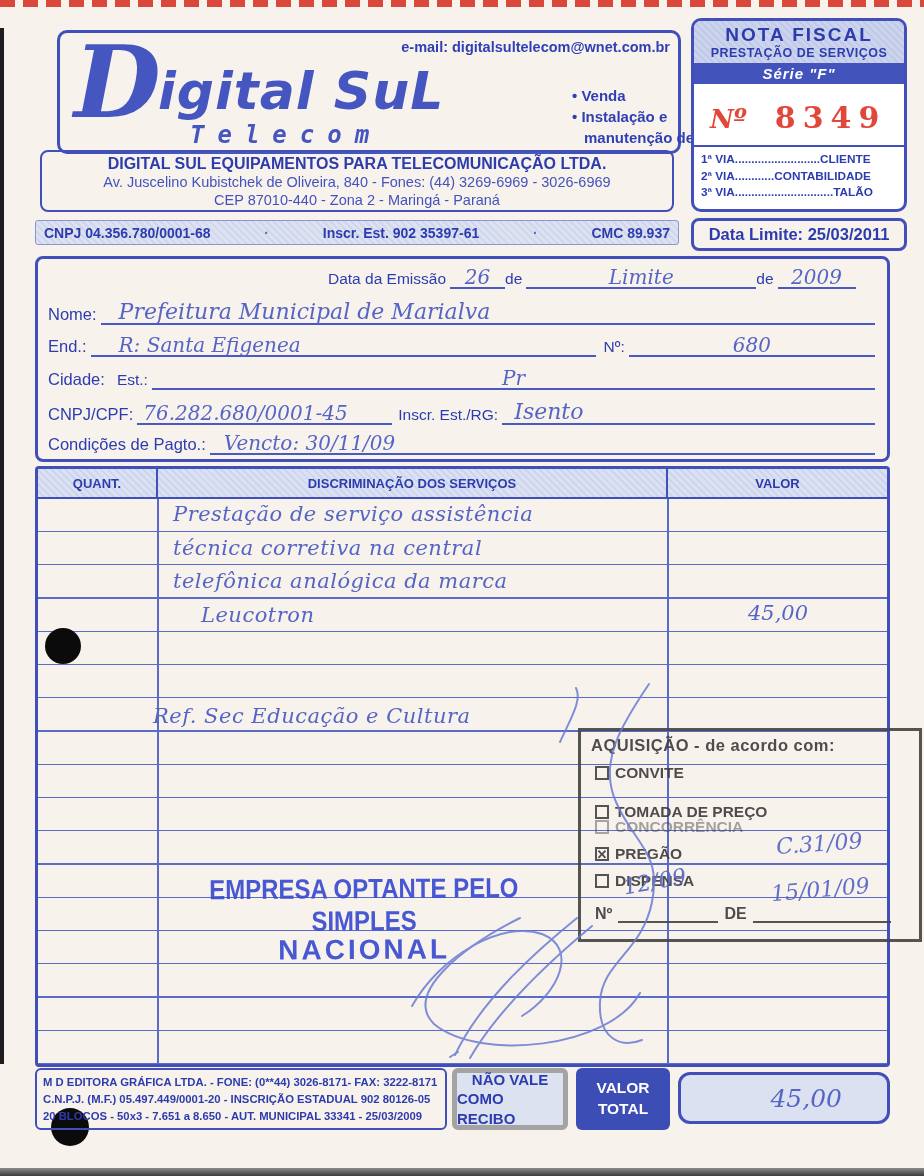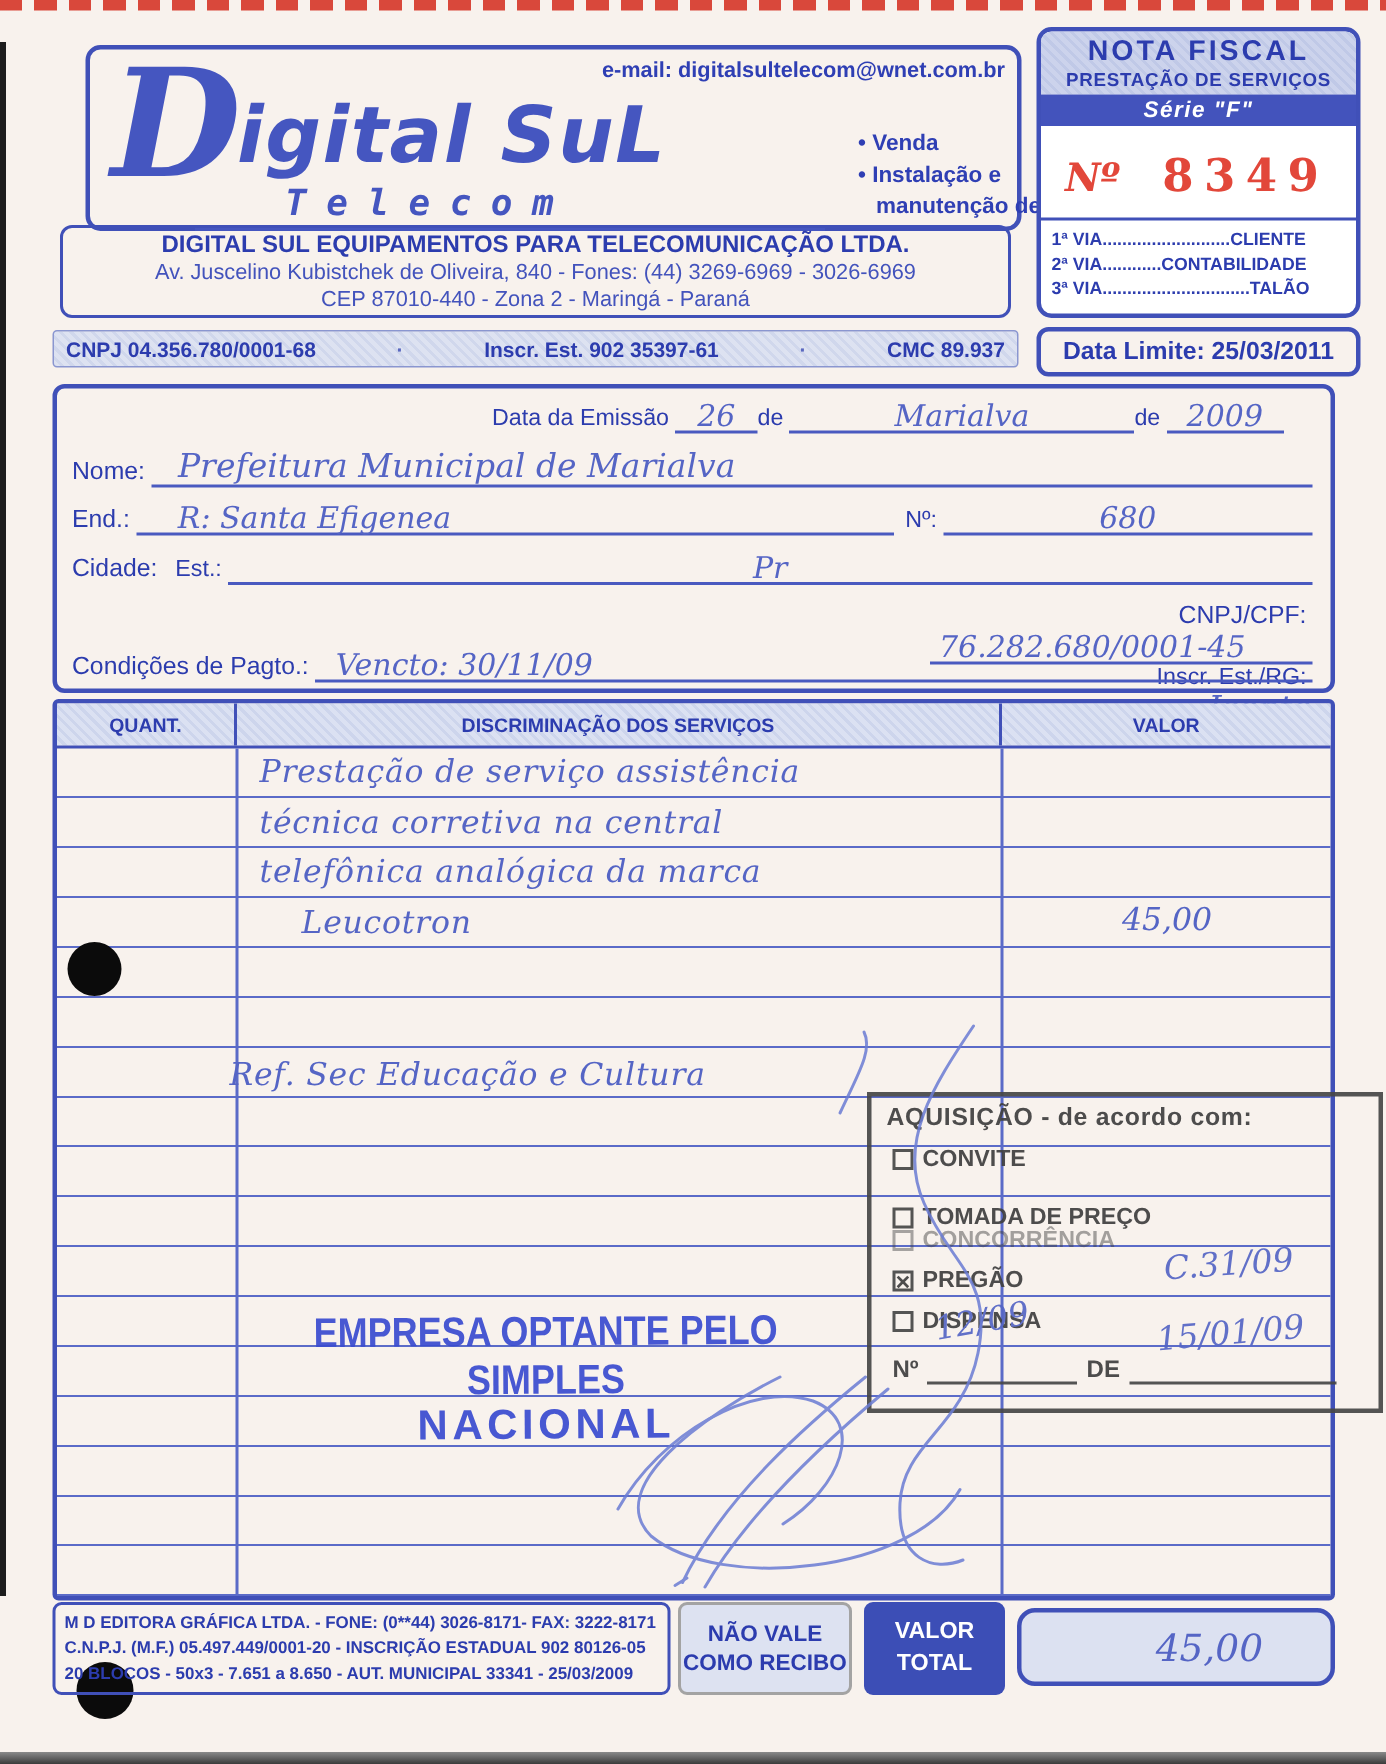--- a/index.html
+++ b/index.html
@@ -91,21 +91,21 @@
            font-size:22px;white-space:nowrap;}
   
   .simples{left:168px;top:877px;width:392px;text-align:center;color:#3a4bd0;opacity:.92;
            transform:rotate(-.4deg);}
   .simples-l1{font-size:24px;font-weight:bold;letter-spacing:0;transform:scaleY(1.15);}
   .simples-l2{font-size:28px;font-weight:bold;letter-spacing:3px;margin-top:1px;}
   
   .printer-box{left:35px;top:1068px;width:412px;height:62px;border:2px solid #4050b8;border-radius:6px;
                box-sizing:border-box;padding:4px 6px;font-size:11.3px;font-weight:bold;color:#2c3cae;
                line-height:1.5;white-space:nowrap;}
-  .naovale-box{left:452px;top:1068px;width:116px;height:62px;border:2px solid #a3a3a3;border-radius:6px;
+  .naovale-box{left:452px;top:1068px;width:116px;height:62px;border:5px solid #a3a3a3;border-radius:6px;
                box-sizing:border-box;background:#dde2f1;display:flex;flex-direction:column;align-items:center;
                justify-content:center;font-size:15px;font-weight:bold;color:#2c3cae;line-height:1.3;}
   .valortotal-box{left:576px;top:1068px;width:94px;height:62px;background:#3c4eb6;border-radius:6px;
                display:flex;flex-direction:column;align-items:center;justify-content:center;
                font-size:15.5px;font-weight:bold;color:#fff;line-height:1.35;}
   .total-box{left:678px;top:1072px;width:212px;height:52px;border:3px solid #4050b8;border-radius:12px;
              box-sizing:border-box;background:#dce1f1;display:flex;align-items:center;
              justify-content:flex-end;padding-right:45px;}
   .total-box .hand{font-size:25px;}
   svg.ink{left:0;top:0;width:924px;height:1176px;pointer-events:none;}
@@ -160,40 +160,40 @@
     <div>3ª VIA..............................TALÃO</div>
   </div>
 </div>
 <div class="abs limite-box">Data Limite: 25/03/2011</div>
 
 <div class="abs customer-box">
   <div class="crow" style="top:8px;left:290px;">
     <span class="lbl">Data da Emissão</span>
     <span class="u hand" style="width:55px;text-align:center;">26</span>
     <span class="lbl">de</span>
-    <span class="u hand" style="width:230px;text-align:center;">Marialva</span>
+    <span class="u hand" style="width:230px;text-align:center;">Limite</span>
     <span class="lbl">de</span>
     <span class="u hand" style="width:78px;text-align:center;">2009</span>
   </div>
   <div class="crow" style="top:42px;">
     <span class="lbl" style="font-size:16.5px;">Nome:</span>
     <span class="u hand grow" style="padding-left:18px;font-size:22px;">Prefeitura Municipal de Marialva</span>
   </div>
   <div class="crow" style="top:76px;">
     <span class="lbl" style="font-size:16.5px;">End.:</span>
     <span class="u hand" style="width:505px;padding-left:28px;">R: Santa Efigenea</span>
     <span class="lbl" style="margin-left:8px;">Nº:</span>
     <span class="u hand grow" style="text-align:center;">680</span>
   </div>
   <div class="crow" style="top:109px;">
     <span class="lbl" style="font-size:16.5px;">Cidade:</span>
     <span class="lbl" style="margin-left:8px;">Est.:</span>
     <span class="u hand grow" style="text-align:center;">Pr</span>
   </div>
-  <div class="crow" style="top:142px;flex-direction:column;">
+  <div class="crow" style="top:142px;">
     <span class="lbl" style="font-size:16.5px;">CNPJ/CPF:</span>
     <span class="u hand" style="width:255px;padding-left:6px;">76.282.680/0001-45</span>
     <span class="lbl" style="margin-left:6px;">Inscr. Est./RG:</span>
     <span class="u hand grow" style="padding-left:12px;font-size:22px;">Isento</span>
   </div>
   <div class="crow" style="top:174px;">
     <span class="lbl" style="font-size:16.5px;">Condições de Pagto.:</span>
     <span class="u hand grow" style="padding-left:14px;">Vencto: 30/11/09</span>
   </div>
 </div>

